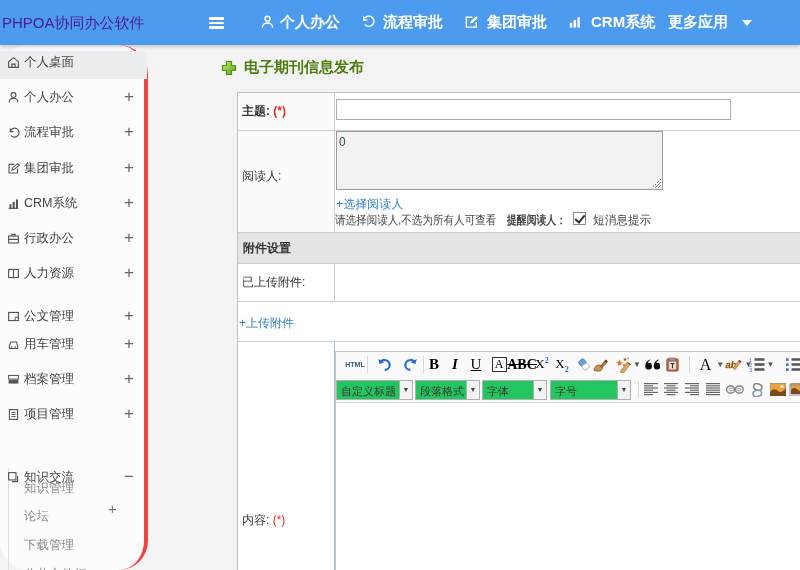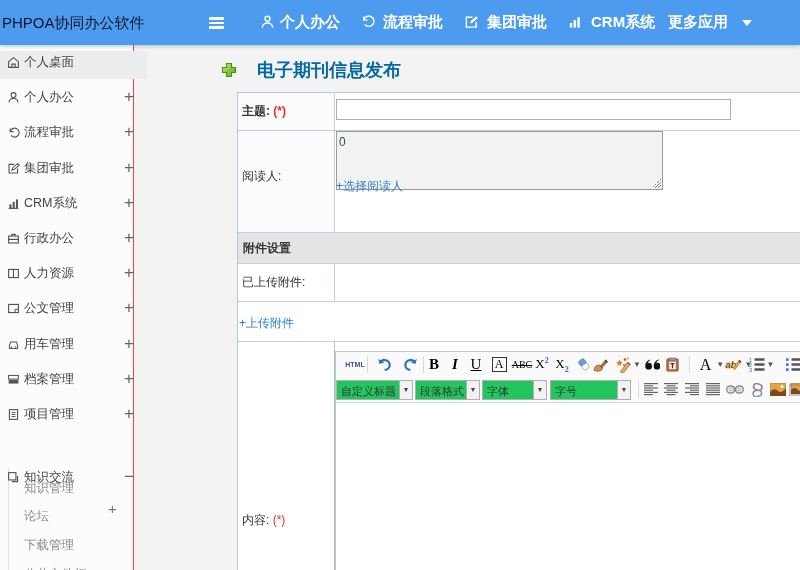--- a/index.html
+++ b/index.html
@@ -1,36 +1,36 @@
 <!DOCTYPE html>
 <html><head>
 <meta charset="utf-8">
 <style>
 * { margin:0; padding:0; box-sizing:border-box; }
 html,body { width:800px; height:570px; overflow:hidden; font-family:"Liberation Sans",sans-serif; background:#f3f3f3; }
 .header { position:absolute; left:0; top:0; width:800px; height:45px; background:#4d9bee; z-index:10; box-shadow:0 1px 4px rgba(0,0,0,.25);}
-.logo { position:absolute; left:2px; top:0; line-height:45px; color:#0f172a; font-size:15px; }
+.logo { position:absolute; left:2px; top:0; line-height:45px; color:#4c1d95; font-size:15px; }
 .burger { position:absolute; left:209px; top:17px; width:15px; }
 .burger div { height:2.5px; background:#fff; border-radius:1px; margin-bottom:2px; }
 .nav { position:absolute; left:0; top:0; width:800px; height:45px; color:#fff; font-size:15px; font-weight:bold; }
 .nav .nico { position:absolute; top:14px; }
 .nav .ntx { position:absolute; top:13px; }
-.sidebar { position:absolute; left:0; top:45px; width:134px; height:525px; background:#fcfcfc; border-right:1px solid #ef4444; z-index:5;}
+.sidebar { position:absolute; left:0; top:45px; width:148px; height:525px; background:#fcfcfc; border-right:4px solid #ef4444; z-index:5;border-radius:29px;}
 .sitem { position:absolute; left:0; width:147px; height:35px; color:#444; font-size:12.5px; }
 .sitem .ic { position:absolute; left:7px; top:50%; margin-top:-6px; width:12px; height:12px;}
 .sitem .tx { position:absolute; left:24px; top:50%; transform:translateY(-50%); }
 .sitem .pl { position:absolute; left:124px; top:50%; transform:translateY(-50%); font-size:17px; color:#666; font-weight:300;}
 .active-bg { position:absolute; left:0; top:6px; width:147px; height:28px; background:#ebedee; }
 .subitem { position:absolute; left:0; width:147px; color:#8a8a8a; font-size:12.5px; }
 .subitem .tx { position:absolute; left:24px; top:50%; transform:translateY(-50%);margin-top:8px; }
 .subitem .pl { position:absolute; left:108px; top:50%; transform:translateY(-50%); font-size:15px; color:#777; }
 .subline { position:absolute; left:8px; top:423px; width:1px; height:102px; background:#e0e0e0; }
 .main { position:absolute; left:149px; top:45px; width:651px; height:525px; background:#f3f3f3; }
 .title { position:absolute; left:221px; top:58px; display:flex; align-items:center; }
-.title .tt { font-size:18px; font-weight:bold; color:#0369a1; margin-left:20px; }
+.title .tt { font-size:15px; font-weight:bold; color:#4d7c0f; margin-left:7px; }
 .tbl { position:absolute; left:237px; top:92px; width:780px; background:#fff; border:1px solid #bac7d3; }
 .row { position:relative; border-bottom:1px solid #c3cfda; display:flex; }
 .lab { width:97px; background:#fbfbfb; border-right:1px solid #c3cfda; font-size:12px; color:#333; flex:none; position:relative;}
 .lab .lt { position:absolute; left:4px; white-space:nowrap; }
 .val { flex:1; background:#fff; position:relative; }
 .req { color:#e03030; }
 .band { height:31px; background:#e4e4e4; border-bottom:1px solid #cfcfcf; font-size:12px; font-weight:bold; color:#333; line-height:30px; padding-left:5px; }
 .lnk { color:#2f7ec9; font-size:12px; text-decoration:none; }
 .r1 { height:38px; }
 .r2 { height:102px; }
@@ -113,21 +113,21 @@
         <span class="pl">+</span>
       </div>
       <div class="sitem" style="top:210.70000000000002px;">
         <span class="ic"><svg width="13" height="13" viewBox="0 0 16 16">
             <rect x="2" y="3" width="12" height="10" fill="none" stroke="#555" stroke-width="1.4"></rect>
             <path d="M8 3v10" stroke="#555" stroke-width="1.4"></path>
           </svg></span>
         <span class="tx">人力资源</span>
         <span class="pl">+</span>
       </div>
-      <div class="sitem" style="top:245px;">
+      <div class="sitem" style="top:253px;">
         <span class="ic"><svg width="13" height="13" viewBox="0 0 16 16">
             <rect x="2" y="3" width="12" height="10" fill="none" stroke="#555" stroke-width="1.4"></rect>
             <path d="M10 13v-4h4" fill="none" stroke="#555" stroke-width="1.2"></path>
           </svg></span>
         <span class="tx">公文管理</span>
         <span class="pl">+</span>
       </div>
       <div class="sitem" style="top:281.1px;">
         <span class="ic"><svg width="13" height="13" viewBox="0 0 16 16">
             <path d="M3 9l1.5-4h7L13 9v4H3z" fill="none" stroke="#555" stroke-width="1.3"></path>
@@ -235,21 +235,27 @@
     <div class="val">
         <div class="inp"></div>
       </div>
   </div>
   <div class="row r2">
     <div class="lab">
         <span class="lt" style="top:37px;">阅读人:</span>
       </div>
     <div class="val">
       <div class="ta">0<div class="resz"></div></div>
-      <a class="lnk" style="position:absolute;left:1px;top:47px;">+选择阅读人</a>
+      <a class="lnk" style="position:absolute;left:1px;top:65px;font-family:Liberation Mono, monospace;">+选择阅读人</a>
+      <div class="note">
+        <span style="left:0;top:0;transform:scaleX(.88);transform-origin:0 0;">请选择阅读人,不选为所有人可查看</span>
+        <span style="left:172px;top:0;font-weight:bold;transform:scaleX(.82);transform-origin:0 0;">提醒阅读人：</span>
+        <span class="cb" style="left:238px;top:0;"></span>
+        <span style="left:258px;top:0;transform:scaleX(.97);transform-origin:0 0;">短消息提示</span>
+      </div>
     </div>
   </div>
   <div class="band">附件设置</div>
   <div class="row r3">
     <div class="lab" style="background:#fff;">
         <span class="lt" style="top:10px;">已上传附件:</span>
       </div>
     <div class="val"></div>
   </div>
   <div class="row r4">
@@ -287,21 +293,21 @@
             <span class="ti" style="left:107px;width:24px;">
               <i style="font-family:'Liberation Serif',serif;font-size:15px;font-weight:bold;">I</i>
             </span>
             <span class="ti" style="left:128px;width:24px;">
               <u style="font-family:'Liberation Serif',serif;font-size:15px;">U</u>
             </span>
             <span class="ti" style="left:151px;width:24px;">
               <span style="font-family:'Liberation Serif',serif;font-size:12px;border:1.3px solid #333;width:15px;height:15px;display:flex;align-items:center;justify-content:center;">A</span>
             </span>
             <span class="ti" style="left:174px;width:24px;">
-              <span style="font-size:10px;font-weight:normal;text-decoration:line-through;font-family:'Liberation Serif',serif;">ABC</span>
+              <span style="font-size:14px;font-weight:bold;text-decoration:line-through;font-family:'Liberation Serif',serif;">ABC</span>
             </span>
             <span class="ti" style="left:194px;width:24px;">
               <span style="font-size:13px;font-family:'Liberation Serif',serif;">X<sup style="font-size:8px;color:#2a6fd0;font-weight:bold;">2</sup></span>
             </span>
             <span class="ti" style="left:214px;width:24px;">
               <span style="font-size:13px;font-family:'Liberation Serif',serif;">X<sub style="font-size:8px;color:#2a6fd0;font-weight:bold;">2</sub></span>
             </span>
             <span class="ti" style="left:236px;width:24px;">
               <svg width="16" height="16" viewBox="0 0 16 16">
                 <g transform="rotate(-38 8 8)">

